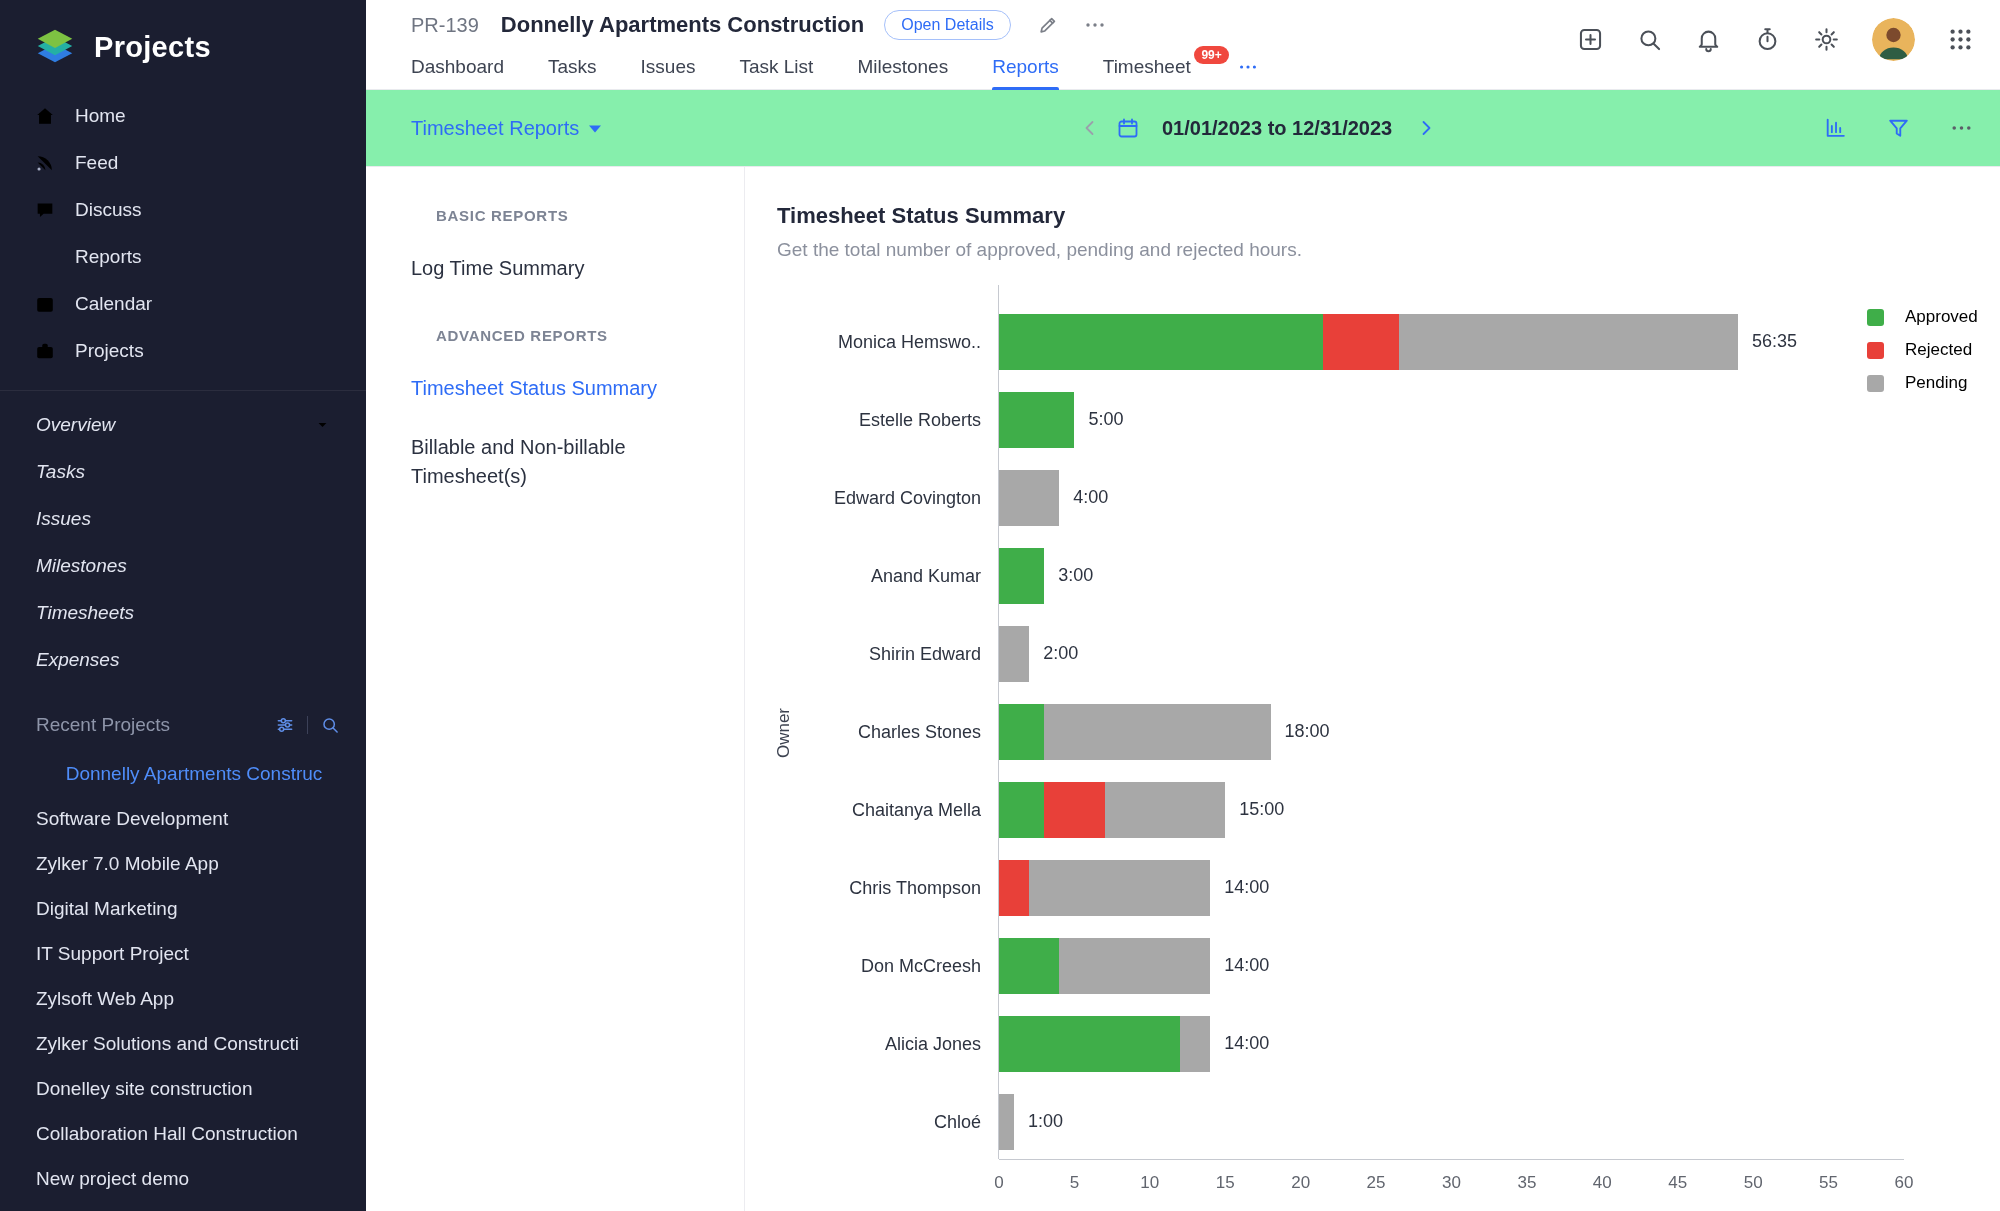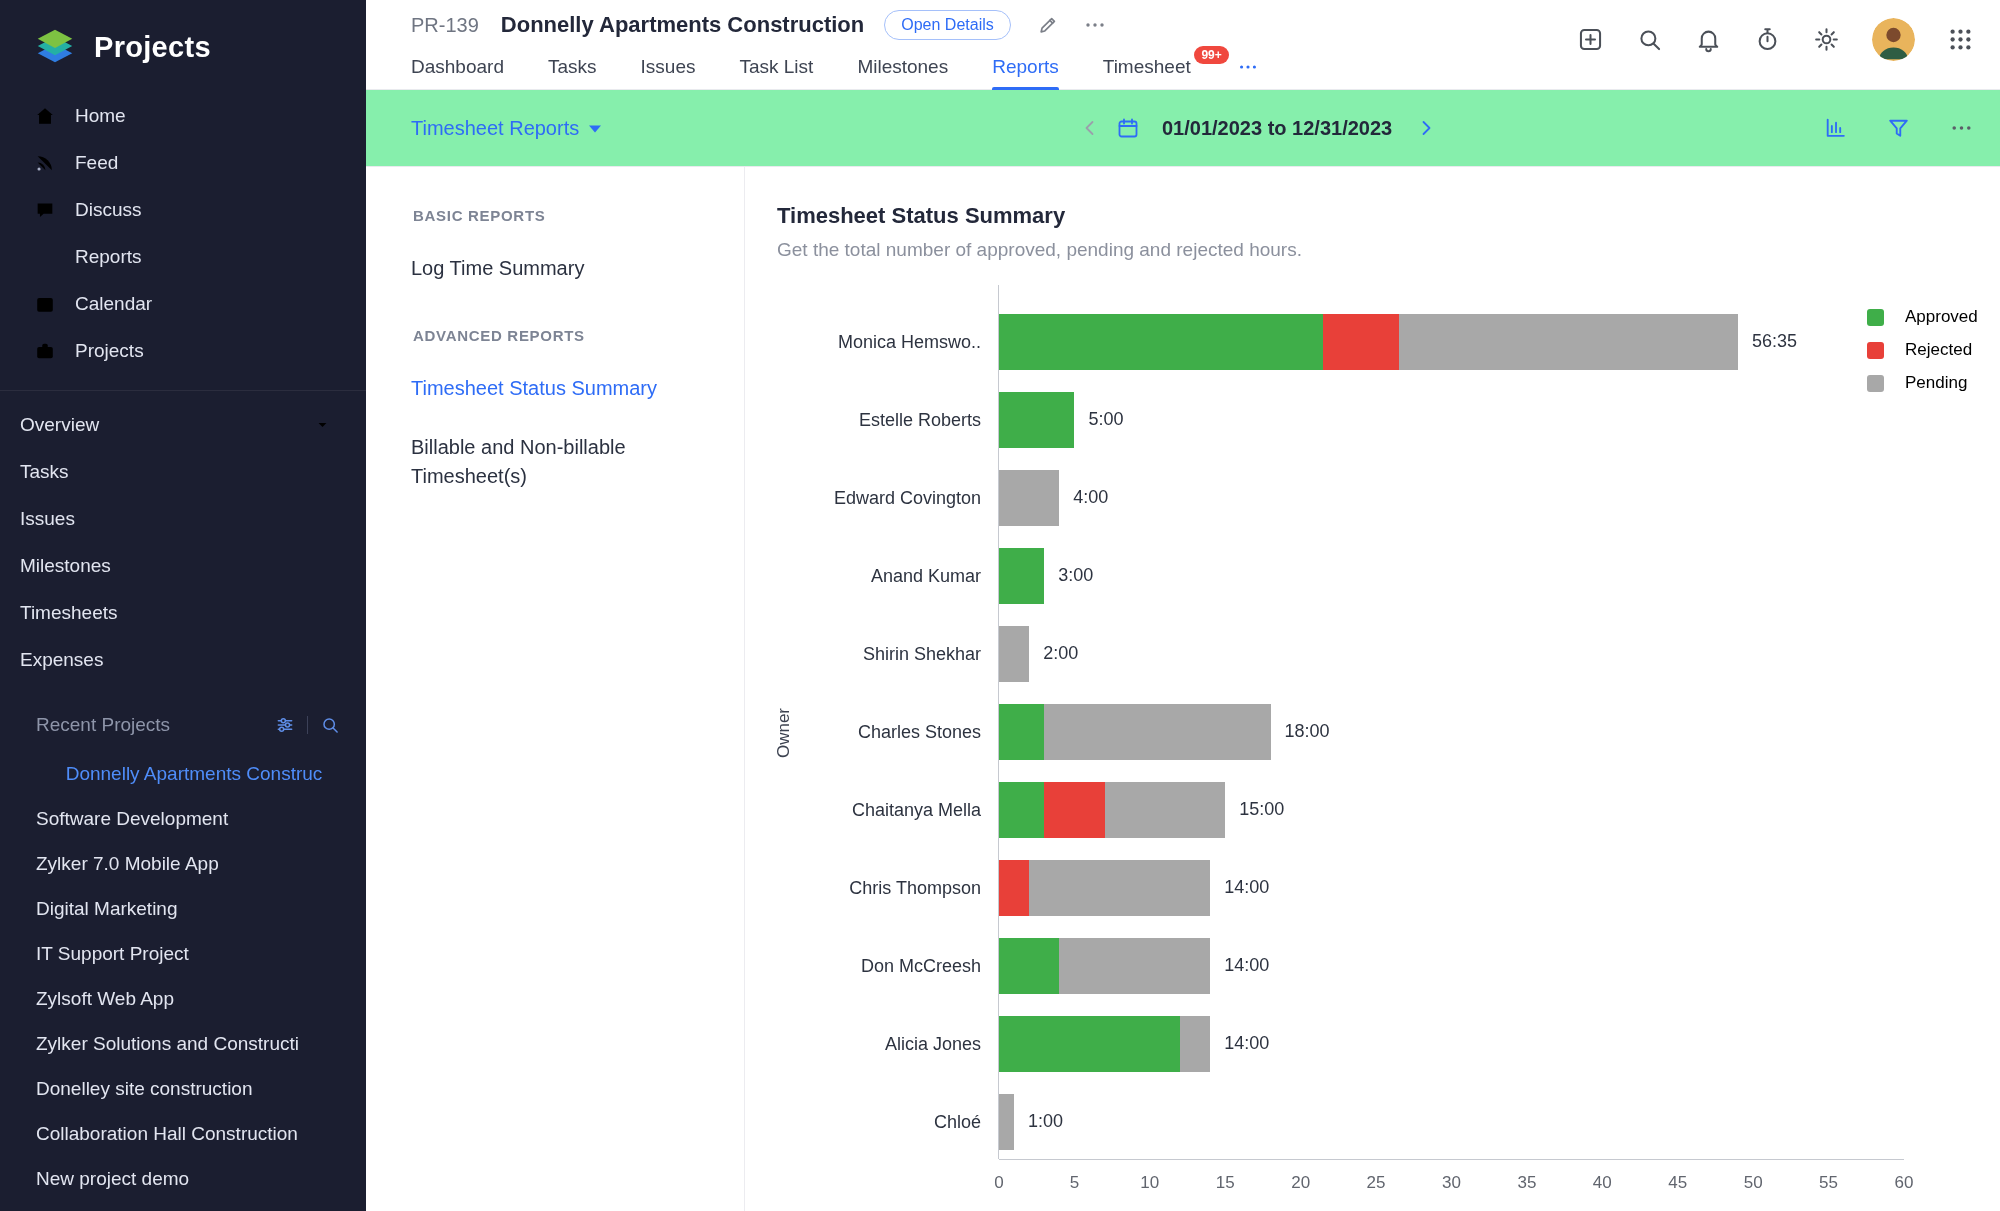--- a/index.html
+++ b/index.html
@@ -10,21 +10,21 @@
   span[data-icon] svg{display:block;width:100%;height:100%;fill:none;stroke:currentColor;stroke-width:1.8;stroke-linecap:round;stroke-linejoin:round;}
 
   
   .sidebar{position:absolute;left:0;top:0;width:366px;height:1211px;background:#1b1e30;color:#e2e5f0;overflow:hidden;}
   .logo-row{display:flex;align-items:center;gap:16px;padding:24px 0 22px 32px;cursor:pointer;}
   .logo-icon{width:46px;height:46px;display:inline-block;}
   .logo-text{font-size:29px;font-weight:bold;color:#ffffff;letter-spacing:0.3px;}
   .nav-item{display:flex;align-items:center;gap:19px;height:47px;padding-left:34px;font-size:19px;cursor:pointer;color:#e2e5f0;}
   .nav-icon{width:22px;height:22px;color:#a9b0c6;flex:none;}
   .workspace{margin-top:16px;padding-top:10px;border-top:1px solid rgba(255,255,255,0.07);}
-  .ws-item{display:flex;align-items:center;height:47px;padding-left:20px;font-size:19px;cursor:pointer;color:#e2e5f0;}
+  .ws-item{display:flex;align-items:center;height:47px;padding-left:36px;font-size:19px;cursor:pointer;color:#e2e5f0;font-style:italic;}
   .ws-chevron{width:19px;height:19px;color:#8f97b2;margin-left:auto;margin-right:34px;}
   .recent-header{display:flex;align-items:center;height:52px;margin-top:16px;padding:0 26px 0 36px;color:#8e95a9;font-size:19px;}
   .recent-tools{margin-left:auto;display:flex;align-items:center;gap:12px;}
   .rt-icon{width:20px;height:20px;color:#5f8ee8;cursor:pointer;}
   .rt-divider{width:1px;height:18px;background:#3c4158;}
   .recent-item{display:flex;align-items:center;height:45px;padding:0 14px 0 36px;font-size:19px;white-space:nowrap;overflow:hidden;cursor:pointer;color:#e2e5f0;}
   .recent-item.active{color:#4f8df9;justify-content:center;}
 
   
   .header{position:absolute;left:366px;top:0;width:1634px;height:90px;background:#fff;border-bottom:1px solid #e9eaee;box-sizing:border-box;}
@@ -56,21 +56,21 @@
   .chev-left{color:#9aa0ab;}
   .cal-icon{color:#2e6cf6;margin-left:14px;}
   .date-text{font-size:20px;font-weight:bold;color:#23283a;margin:0 22px;cursor:pointer;}
   .chev-right{color:#2e6cf6;}
   .toolbar-right{position:absolute;right:26px;top:50%;transform:translateY(-50%);display:flex;align-items:center;gap:38px;}
   .tb-icon{width:25px;height:25px;color:#2e6cf6;cursor:pointer;}
   .tb-dots{color:#5a5f68;}
 
   
   .reports-panel{position:absolute;left:366px;top:167px;width:379px;height:1044px;background:#fff;border-right:1px solid #ececf0;box-sizing:border-box;}
-  .panel-title{margin:44px 0 0 47px;font-size:15px;font-weight:bold;color:#7d8494;letter-spacing:0.7px;}
+  .panel-title{margin:44px 0 0 70px;font-size:15px;font-weight:bold;color:#7d8494;letter-spacing:0.7px;}
   .panel-title.first{margin-top:40px;}
   .panel-item{margin:30px 0 0 45px;width:300px;font-size:20px;line-height:29px;color:#2b3140;cursor:pointer;}
   .panel-item.active{color:#2e6cf6;}
 
   
   .chart-section{position:absolute;left:745px;top:167px;width:1255px;height:1044px;background:#fff;}
   .report-title{position:absolute;left:32px;top:36px;font-size:22px;font-weight:bold;color:#23283a;}
   .report-subtitle{position:absolute;left:32px;top:72px;font-size:19px;color:#8b909d;}
   #legend{position:absolute;left:1122px;top:140px;display:flex;flex-direction:column;gap:13px;}
   .legend-row{display:flex;align-items:center;gap:21px;font-size:17px;color:#000000;cursor:pointer;}
@@ -429,21 +429,21 @@
       <div class="cat-label" style="top: 292px;">Edward Covington</div>
       <div class="bar" style="top: 303px;">
         <div class="seg" style="width: 60.3333px; background: rgb(168, 168, 168);"></div>
       </div>
       <div class="bar-value" style="top: 320px; left: 328.333px;">4:00</div>
       <div class="cat-label" style="top: 370px;">Anand Kumar</div>
       <div class="bar" style="top: 381px;">
         <div class="seg" style="width: 45.25px; background: rgb(63, 174, 73);"></div>
       </div>
       <div class="bar-value" style="top: 398px; left: 313.25px;">3:00</div>
-      <div class="cat-label" style="top: 448px;">Shirin Shekhar</div>
+      <div class="cat-label" style="top: 448px;">Shirin Edward</div>
       <div class="bar" style="top: 459px;">
         <div class="seg" style="width: 30.1667px; background: rgb(168, 168, 168);"></div>
       </div>
       <div class="bar-value" style="top: 476px; left: 298.167px;">2:00</div>
       <div class="cat-label" style="top: 526px;">Charles Stones</div>
       <div class="bar" style="top: 537px;">
         <div class="seg" style="width: 45.25px; background: rgb(63, 174, 73);"></div>
         <div class="seg" style="width: 226.25px; background: rgb(168, 168, 168);"></div>
       </div>
       <div class="bar-value" style="top: 554px; left: 539.5px;">18:00</div>

